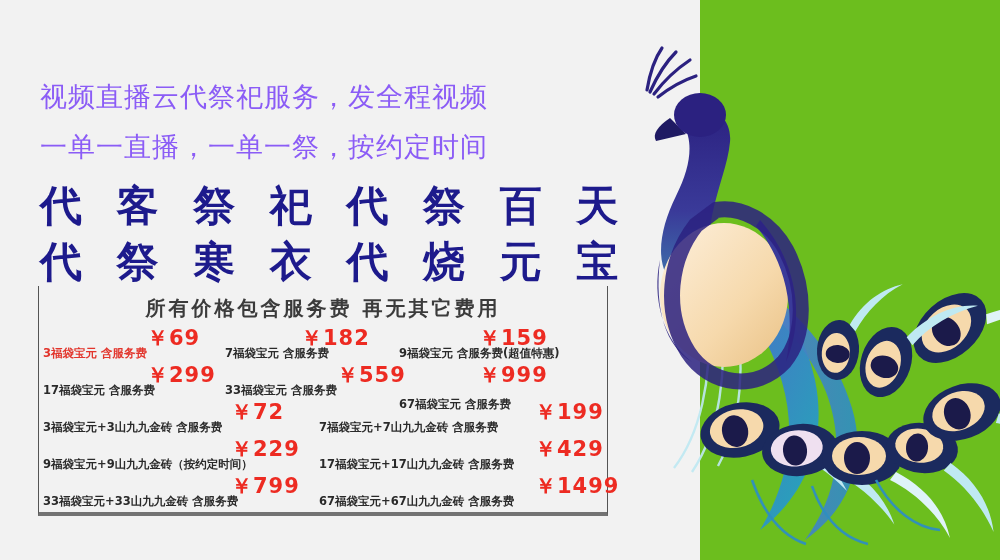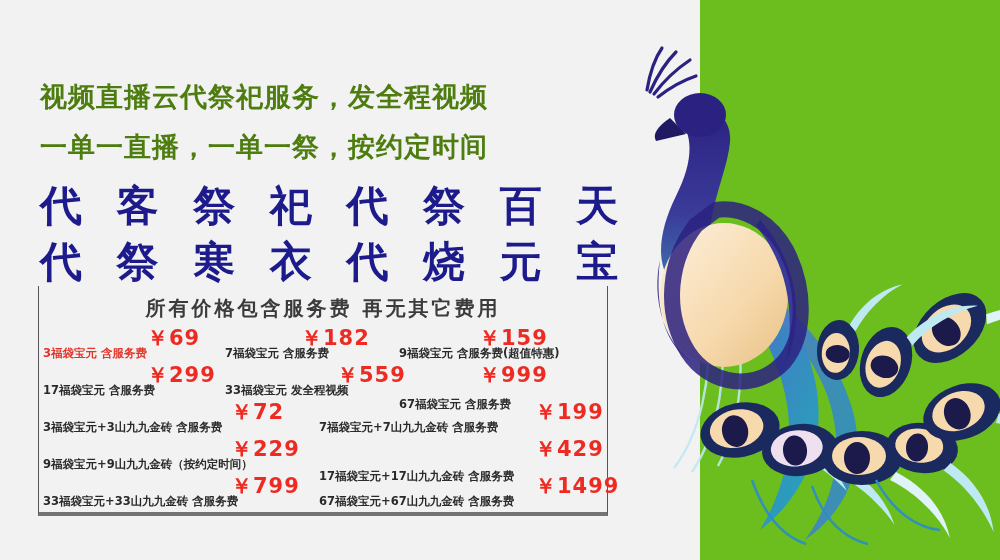--- a/index.html
+++ b/index.html
@@ -12,22 +12,22 @@
 
   
   .green-panel{
     position:absolute;top:0;right:0;width:300px;height:560px;
     background:#6cbe1e;
   }
 
   
   .headlines{position:absolute;left:40px;top:72px;width:560px;}
   .sub-line{
-    color:#4d7c0f;font-size:27px;line-height:50px;letter-spacing:1px;
-    font-family:"DejaVu Sans","Liberation Sans",sans-serif;font-weight:700;
+    color:#8b5cf6;font-size:27px;line-height:50px;letter-spacing:1px;
+    font-family:"DejaVu Sans","Liberation Sans",sans-serif;font-weight:400;
     white-space:nowrap;
   }
   .big-line{
     color:#1d1a8c;font-size:42px;line-height:56px;letter-spacing:10px;
     font-family:"DejaVu Serif","Liberation Serif",serif;font-weight:700;
     white-space:nowrap;
   }
   .big-line.first{margin-top:6px;}
 
   
@@ -81,35 +81,35 @@
           <div class="cell desc red" style="left: 4px; top: 20px;">3福袋宝元 含服务费</div>
           <div class="price" style="left: 262px; top: -2px;">￥182</div>
           <div class="cell desc" style="left: 186px; top: 20px;">7福袋宝元 含服务费</div>
           <div class="price" style="left: 440px; top: -2px;">￥159</div>
           <div class="cell desc" style="left: 360px; top: 20px;">9福袋宝元 含服务费(超值特惠)</div>
         </div>
         <div class="prow">
           <div class="price" style="left: 108px; top: -2px;">￥299</div>
           <div class="cell desc" style="left: 4px; top: 20px;">17福袋宝元 含服务费</div>
           <div class="price" style="left: 262px; top: -2px; margin-left: 36px;">￥559</div>
-          <div class="cell desc" style="left: 186px; top: 20px;">33福袋宝元 发全程视频</div>
+          <div class="cell desc" style="left: 186px; top: 20px;">33福袋宝元 含服务费</div>
           <div class="price" style="left: 440px; top: -2px;">￥999</div>
           <div class="cell desc" style="left: 360px; top: 34px;">67福袋宝元 含服务费</div>
         </div>
         <div class="prow">
           <div class="price" style="left: 192px; top: -2px;">￥72</div>
           <div class="cell desc" style="left: 4px; top: 20px;">3福袋宝元+3山九九金砖 含服务费</div>
           <div class="price" style="left: 496px; top: -2px;">￥199</div>
           <div class="cell desc" style="left: 280px; top: 20px;">7福袋宝元+7山九九金砖 含服务费</div>
         </div>
         <div class="prow">
           <div class="price" style="left: 192px; top: -2px;">￥229</div>
           <div class="cell desc" style="left: 4px; top: 20px;">9福袋宝元+9山九九金砖（按约定时间）</div>
           <div class="price" style="left: 496px; top: -2px;">￥429</div>
-          <div class="cell desc" style="left: 280px; top: 32px;">17福袋宝元+17山九九金砖 含服务费</div>
+          <div class="cell desc" style="left: 280px; top: 20px;">17福袋宝元+17山九九金砖 含服务费</div>
         </div>
         <div class="prow">
           <div class="price" style="left: 192px; top: -2px;">￥799</div>
           <div class="cell desc" style="left: 4px; top: 20px;">33福袋宝元+33山九九金砖 含服务费</div>
           <div class="price" style="left: 496px; top: -2px;">￥1499</div>
           <div class="cell desc" style="left: 280px; top: 20px;">67福袋宝元+67山九九金砖 含服务费</div>
         </div>
       </div>
   </div>
 

